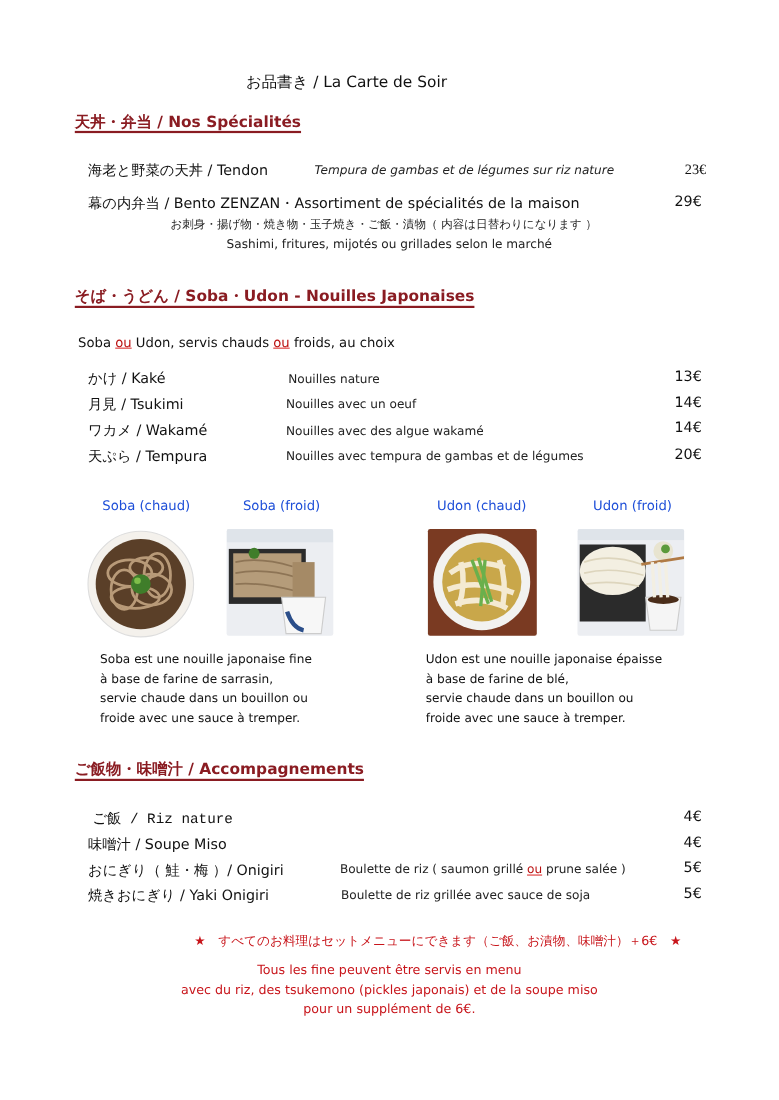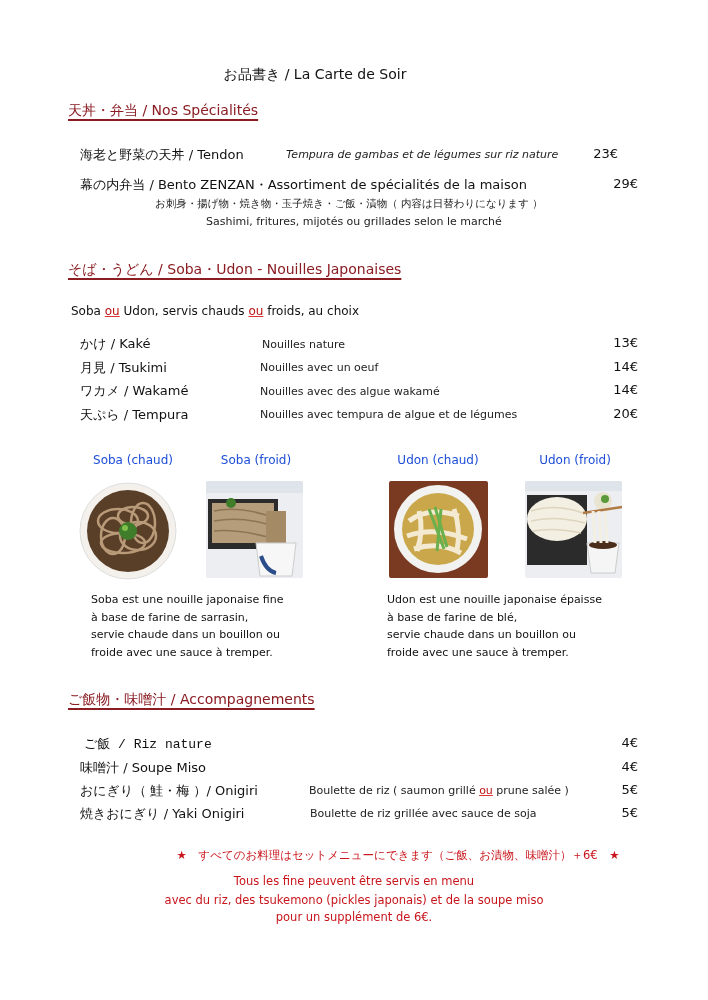--- a/index.html
+++ b/index.html
@@ -1,21 +1,21 @@
 <!DOCTYPE html>
 <html><head>
 <meta charset="utf-8">
 <style>
   html, body { margin: 0; padding: 0; background: #ffffff; }
   body { width: 708px; height: 1000px; position: relative; overflow: hidden;
          font-family: "DejaVu Sans", "Liberation Sans", sans-serif; color: #1a1a1a; }
   .abs { position: absolute; white-space: nowrap; }
   .title { left: 0; width: 630px; top: 66px; text-align: center; font-size: 14px; color: #111; }
   .section-head { left: 68px; font-size: 14px; color: #8a1c22; text-decoration: underline;
-                  text-decoration-color: #8a1c22; text-underline-offset: 4px; text-decoration-thickness: 1.5px; }
+                  text-decoration-color: #8a1c22; text-underline-offset: 4px; text-decoration-thickness: 1.5px; font-weight: bold; }
   .item-name { font-size: 13px; color: #111; }
   .item-desc { font-size: 11px; color: #222; }
   .price { font-size: 13px; color: #111; text-align: right; width: 50px; }
   .sub-jp { font-size: 10.5px; color: #222; }
   .sub-fr { font-size: 11px; color: #222; }
   .intro { font-size: 12px; color: #111; }
   .ou { text-decoration: underline; text-decoration-color: #d33; color: #b11; }
   .photo-label { font-size: 12px; color: #1d4ed8; text-align: center; width: 120px; }
   .photo { position: absolute; overflow: hidden; border-radius: 2px; }
   .desc-block { font-size: 11px; color: #111; line-height: 17.5px; white-space: pre; }
@@ -23,21 +23,21 @@
 </style>
 </head>
 <body>
 
 <div class="abs title">お品書き / La Carte de Soir</div>
 
 <div class="abs section-head" style="top:102px;">天丼・弁当 / Nos Spécialités</div>
 
 <div class="abs item-name" style="left:80px; top:146px;">海老と野菜の天丼 / Tendon</div>
 <div class="abs item-desc" style="left:286px; top:148px;font-style:italic;">Tempura de gambas et de légumes sur riz nature</div>
-<div class="abs price" style="left:568px; top:146px;">23€</div>
+<div class="abs price" style="left:592px; top:146px;font-family:Liberation Serif, serif;">23€</div>
 
 <div class="abs item-name" style="left:80px; top:176px;text-align:center;">幕の内弁当 / Bento ZENZAN・Assortiment de spécialités de la maison</div>
 <div class="abs price" style="left:588px; top:176px;">29€</div>
 <div class="abs sub-jp" style="left:155px; top:197px;">お刺身・揚げ物・焼き物・玉子焼き・ご飯・漬物（ 内容は日替わりになります ）</div>
 <div class="abs sub-fr" style="left:206px; top:215px;">Sashimi, fritures, mijotés ou grillades selon le marché</div>
 
 <div class="abs section-head" style="top:261px;">そば・うどん / Soba・Udon - Nouilles Japonaises</div>
 
 <div class="abs intro" style="left:71px; top:304px;">
   <span>Soba </span><span class="ou">ou</span><span> Udon, servis chauds </span><span class="ou">ou</span><span> froids, au choix</span>
@@ -49,21 +49,21 @@
 
 <div class="abs item-name" style="left:80px; top:359px;">月見 / Tsukimi</div>
 <div class="abs item-desc" style="left:260px; top:361px;">Nouilles avec un oeuf</div>
 <div class="abs price" style="left:588px; top:359px;">14€</div>
 
 <div class="abs item-name" style="left:80px; top:382px;">ワカメ / Wakamé</div>
 <div class="abs item-desc" style="left:260px; top:385px;">Nouilles avec des algue wakamé</div>
 <div class="abs price" style="left:588px; top:382px;">14€</div>
 
 <div class="abs item-name" style="left:80px; top:406px;">天ぷら / Tempura</div>
-<div class="abs item-desc" style="left:260px; top:408px;">Nouilles avec tempura de algue et de légumes</div>
+<div class="abs item-desc" style="left:260px; top:408px;">Nouilles avec tempura de gambas et de légumes</div>
 <div class="abs price" style="left:588px; top:406px;">20€</div>
 
 <div class="abs photo-label" style="left:73px; top:453px;">Soba (chaud)</div>
 <div class="abs photo-label" style="left:196px; top:453px;">Soba (froid)</div>
 <div class="abs photo-label" style="left:378px; top:453px;">Udon (chaud)</div>
 <div class="abs photo-label" style="left:515px; top:453px;">Udon (froid)</div>
 
 <div class="photo" style="left:78px; top:481px; width:100px; height:100px;">
   <svg width="100" height="100" viewBox="0 0 100 100">
     <circle cx="50" cy="50" r="48" fill="#f4f1ec" stroke="#ddd" stroke-width="1"></circle>

